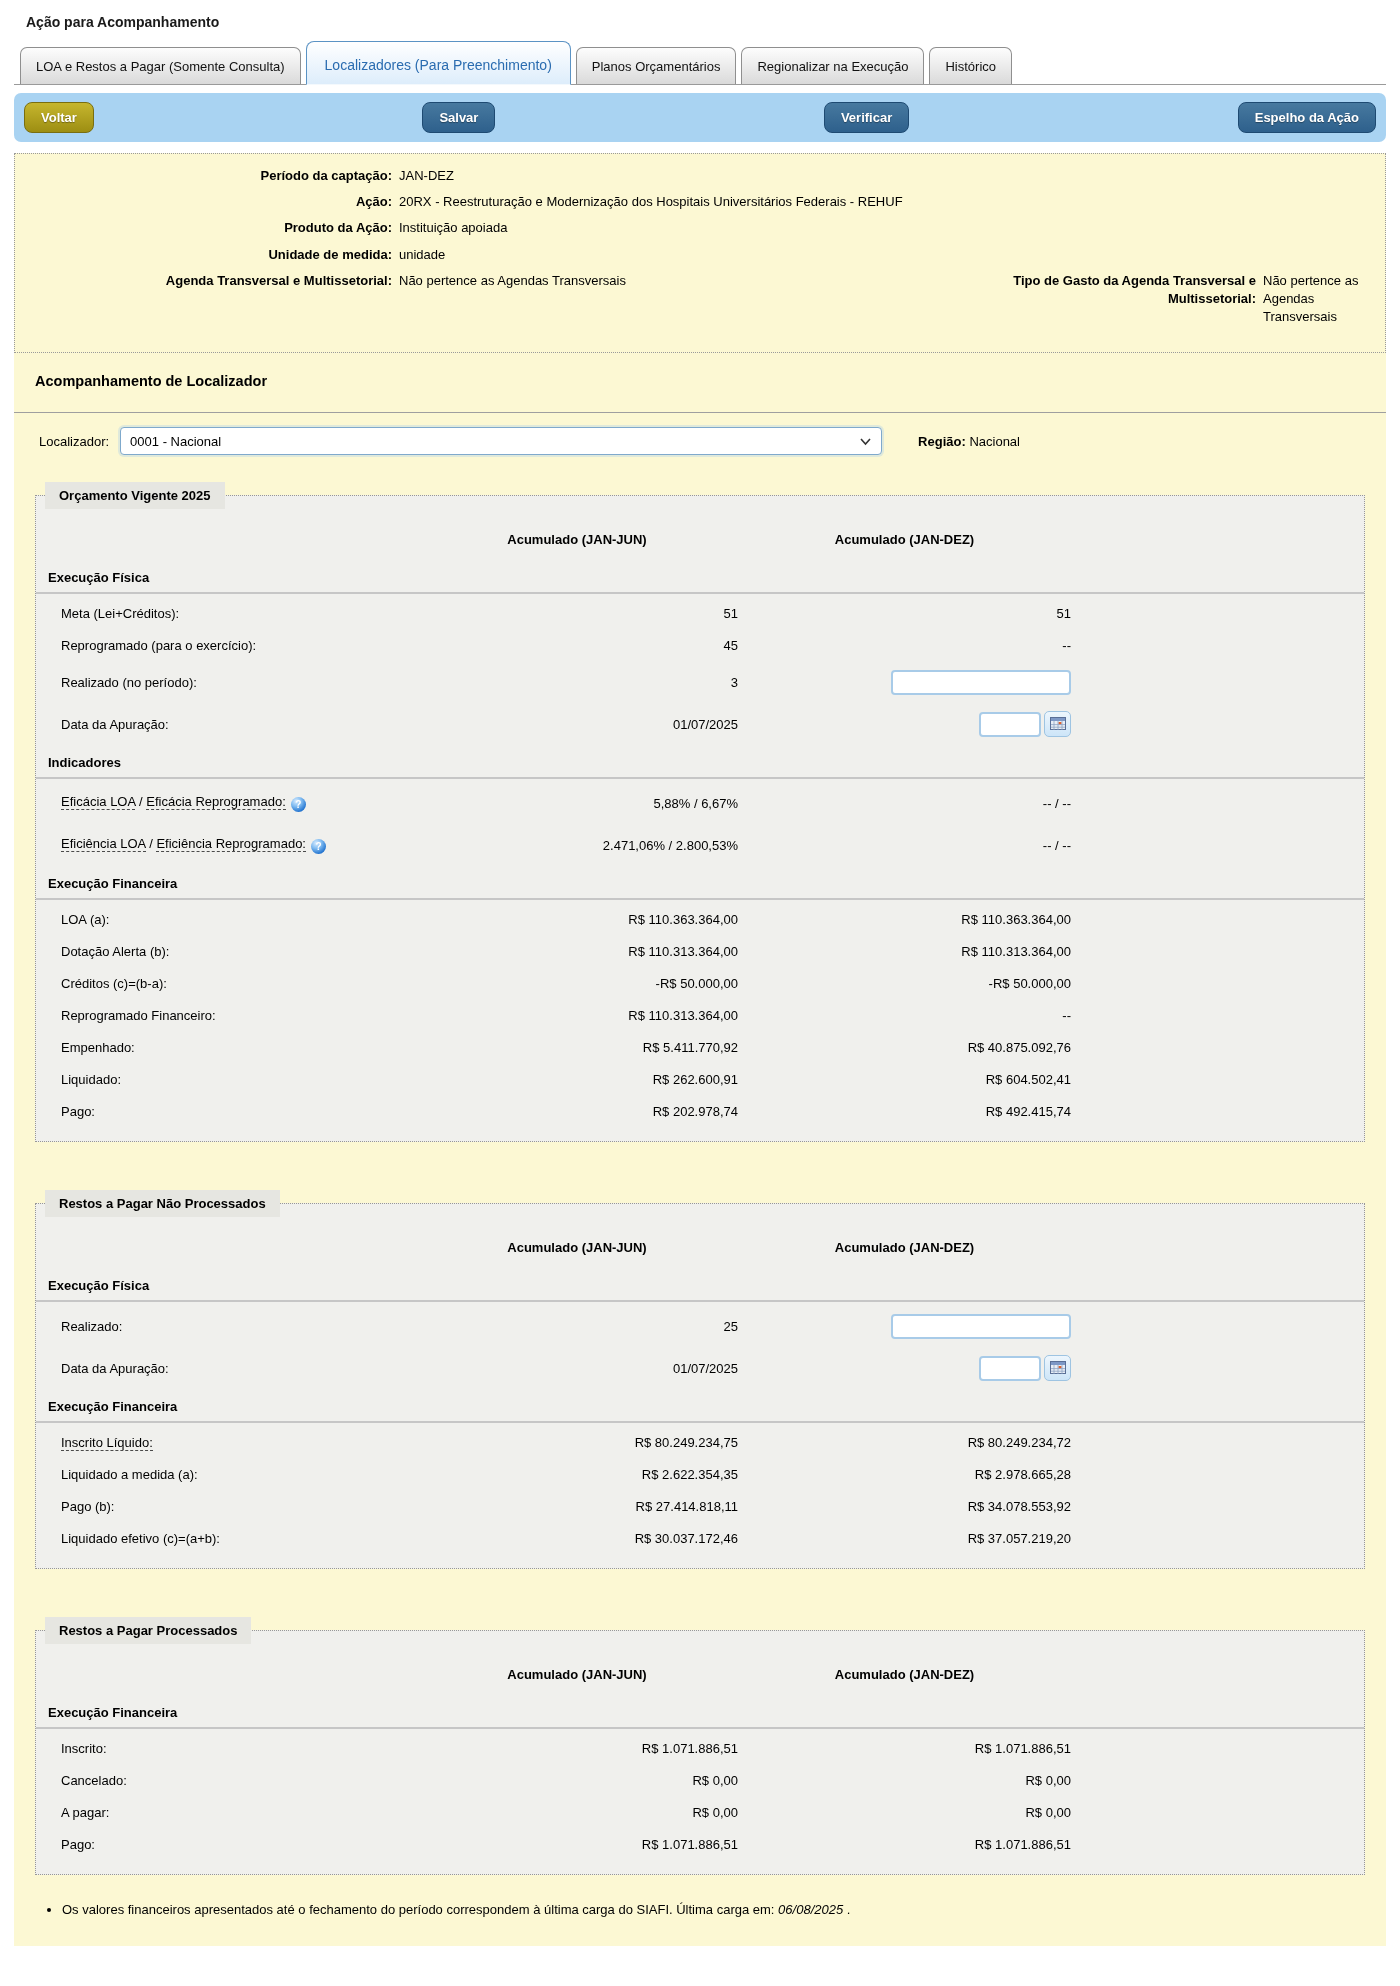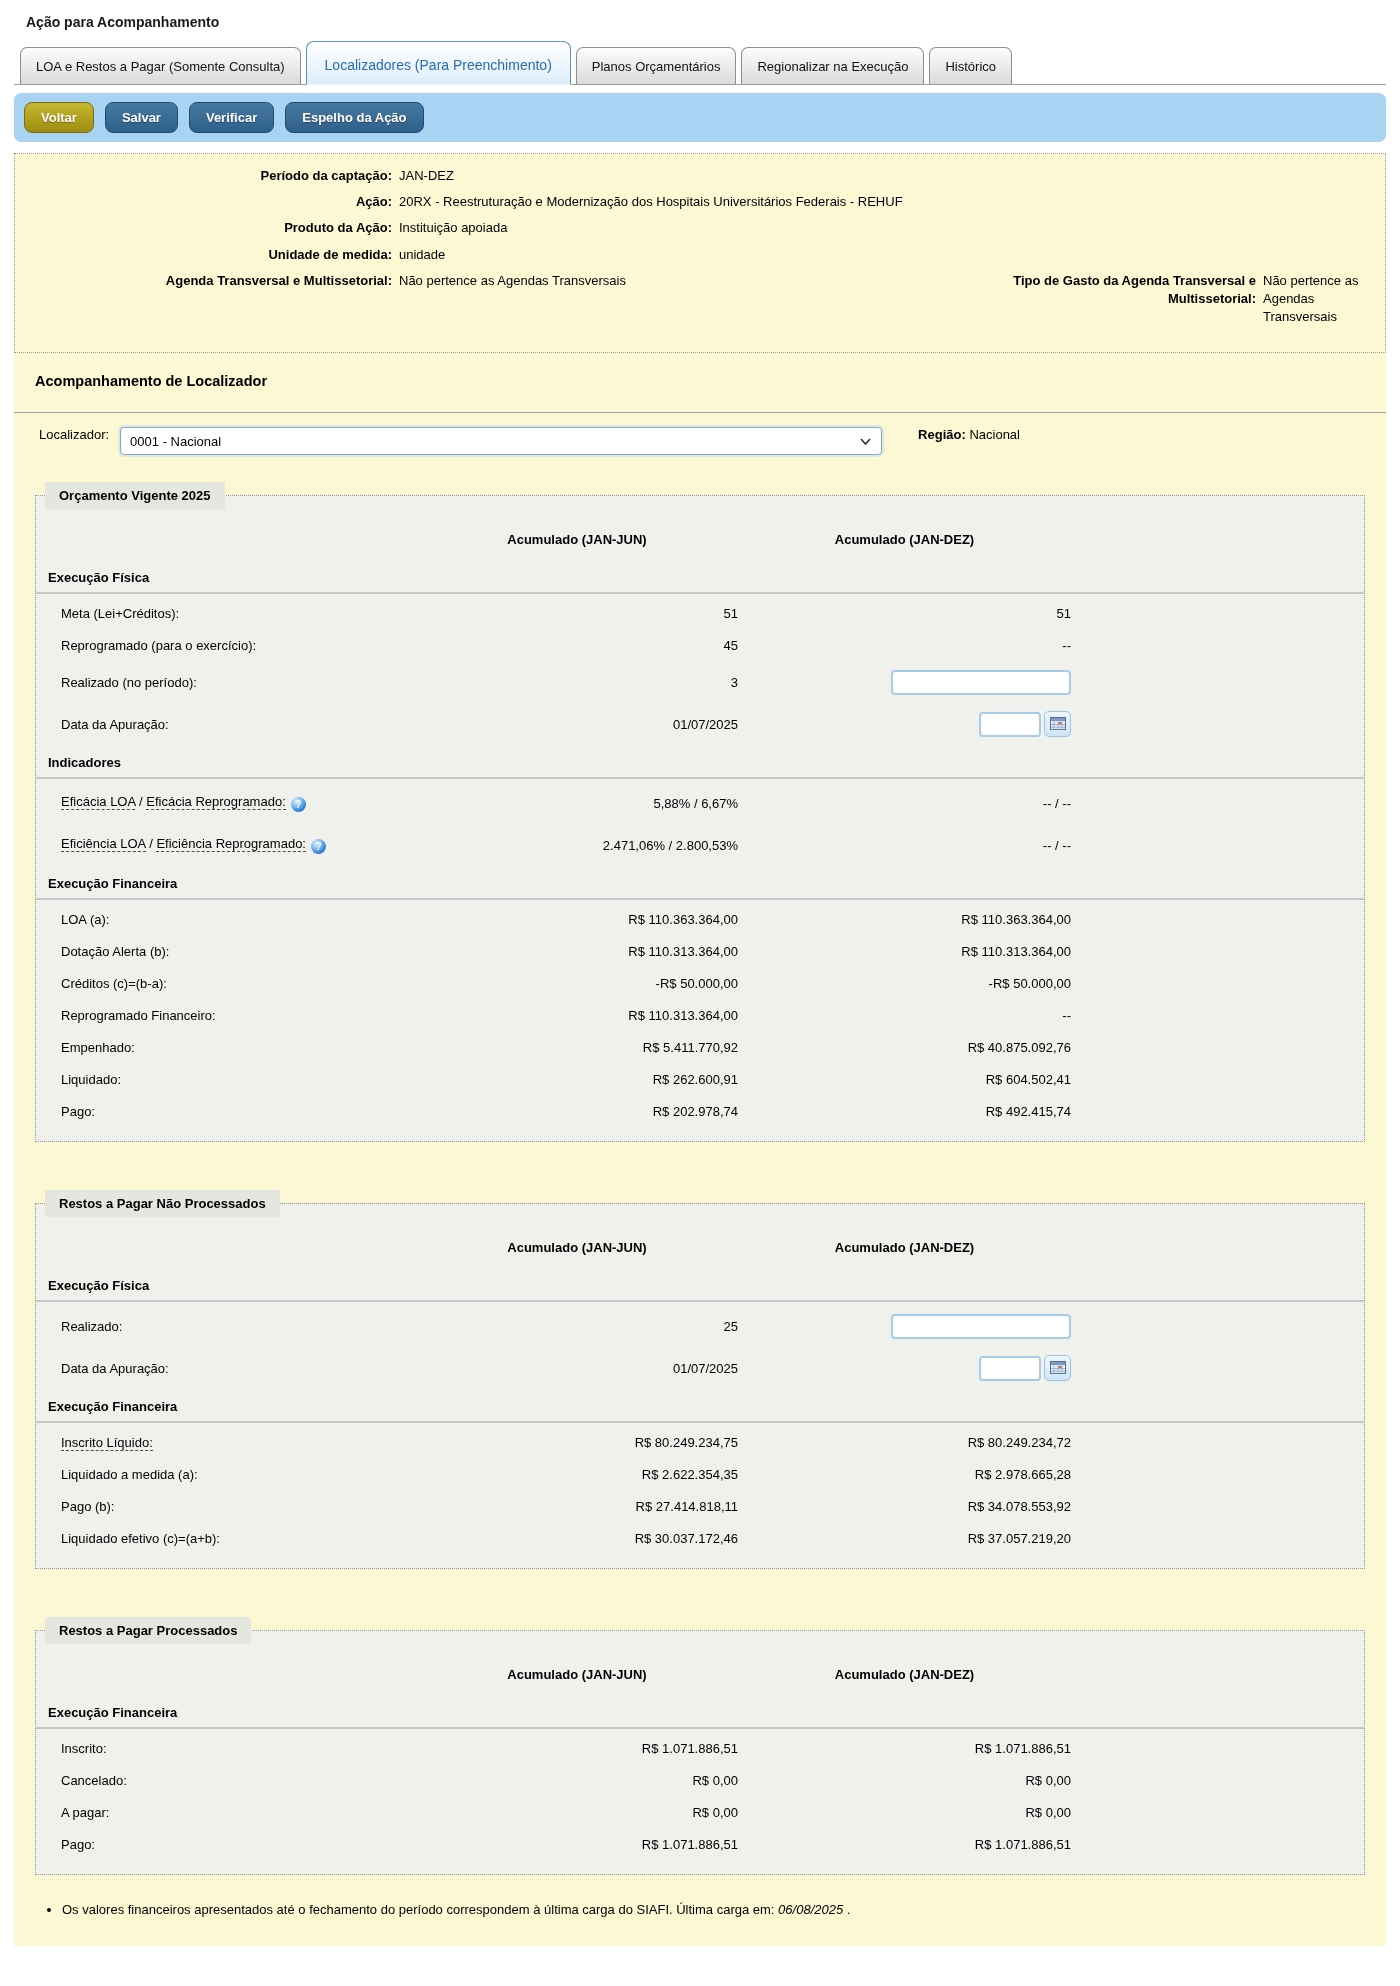--- a/index.html
+++ b/index.html
@@ -22,21 +22,21 @@
     color:#111; cursor:pointer; white-space:nowrap;
   }
   .tab.active {
     background:linear-gradient(#ffffff,#ddedfb);
     border:1px solid #5b93c4; border-bottom:1px solid #f4f9fd;
     color:#2a6cb0; font-size:14px; padding:15px 18px 11px 18px; margin-bottom:-1px;
     border-radius:8px 8px 0 0;
   }
 
   
-  .toolbar { margin-top:8px; background:#a9d3f2; border-radius:7px; padding:9px 10px; display:flex; gap:11px; }
+  .toolbar { margin-top:8px; background:#a9d3f2; border-radius:7px; padding:9px 10px; display:flex; gap:11px;justify-content:space-between; }
   .btn {
     font-family:"Liberation Sans", sans-serif; font-size:13px; font-weight:bold; color:#fff;
     border-radius:8px; padding:7px 16px; cursor:pointer; text-shadow:0 1px 1px rgba(0,0,0,0.35);
   }
   .btn.gold { background:linear-gradient(#c6b62e,#9d8e12); border:1px solid #796e10; }
   .btn.blue { background:linear-gradient(#47799f,#2e608c); border:1px solid #1e4a72; }
 
   
   .content { background:#fcf8d3; margin-top:11px; padding-bottom:18px; }
 
@@ -50,21 +50,21 @@
   .tg { display:flex; flex:none; }
   .tg-label { width:250px; text-align:right; font-weight:bold; }
   .tg-value { width:117px; padding-left:7px; }
   .situacao-row { margin-top:30px; margin-bottom:2px; }
   .sit-groups { display:flex; padding-left:7px; }
   .sit-group { margin-right:19px; }
   .sit-group div { line-height:1.45; }
 
   
   .section-heading { font-weight:bold; font-size:14.5px; padding:20px 0 23px 21px; border-bottom:1px solid #9f9f9f; }
-  .loc-row { display:flex; margin:14px 0 0 25px; }
+  .loc-row { display:flex; align-items:center; margin:14px 0 0 25px; }
   .loc-label { margin-right:11px; }
   .select-box {
     width:762px; height:28px; background:#fff; border:1px solid #7fa9cc; border-radius:4px;
     display:flex; align-items:center; justify-content:space-between; padding:0 9px; cursor:pointer;
     box-shadow:0 0 0 2px rgba(170,205,235,0.35);
   }
   .regiao-group { margin-left:36px; }
   .regiao-label { font-weight:bold; }
 
   

